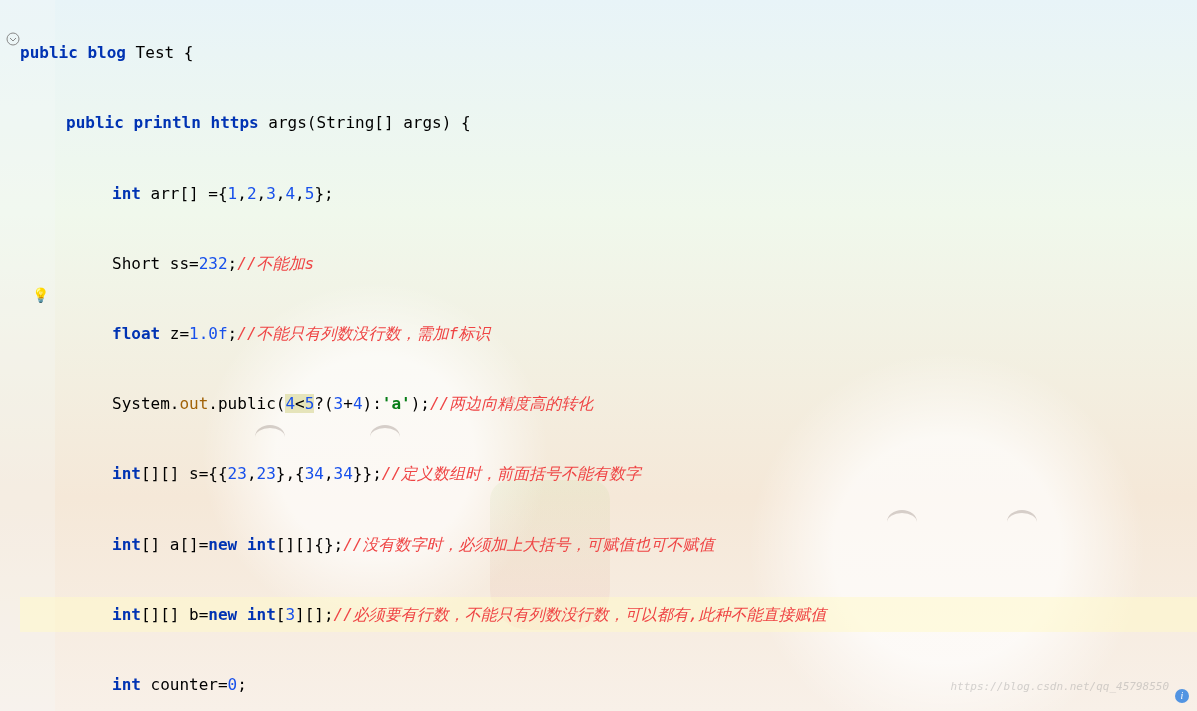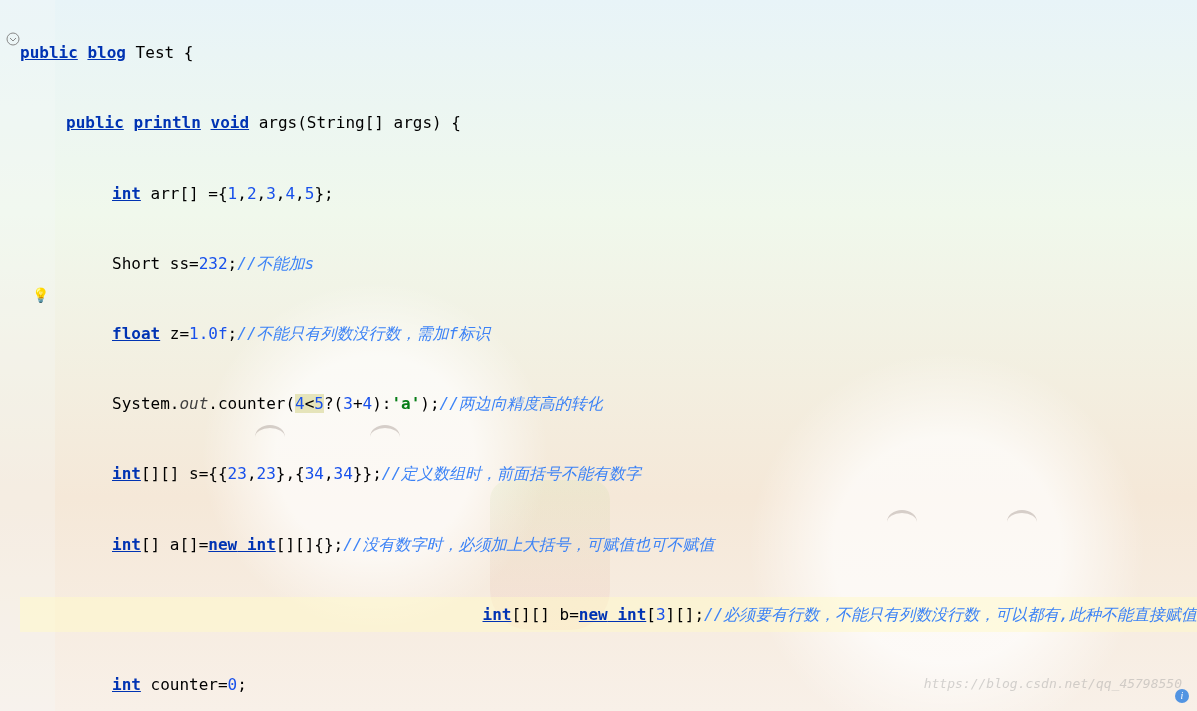--- a/index.html
+++ b/index.html
@@ -97,36 +97,35 @@
     }
     
     .line {
       height: 35px;
       line-height: 35px;
       white-space: pre;
     }
     
     .line.highlighted {
       background: rgba(255, 250, 200, 0.5);
-      text-align: right;
     }
     
-    .kw { color: #0033B3; font-weight: bold; text-decoration: underline; }
+    .kw { color: #0033B3; font-weight: bold; }
     .num { color: #1750EB; }
     .str { color: #067D17; font-weight: bold; }
-    .cmt { color: #3b82f6; font-style: italic; }
-    .fld { color: #404040; font-style: italic; }
+    .cmt { color: #ef4444; font-style: italic; }
+    .fld { color: #a16207; }
     .warn { background: rgba(180,180,50,0.3); }
     
     .watermark {
       position: absolute;
-      right: 15px;
+      right: 28px;
       bottom: 12px;
       color: rgba(150,150,150,0.4);
-      font-size: 13px;
+      font-size: 11px;
       font-style: italic;
       z-index: 3;
     }
     
     .info-icon {
       position: absolute;
       right: 8px;
       bottom: 8px;
       width: 14px;
       height: 14px;
@@ -162,25 +161,25 @@
 
 <svg class="gutter-arrow" viewBox="0 0 14 14">
   <circle cx="7" cy="7" r="6" fill="none" stroke="#888" stroke-width="1"></circle>
   <path d="M4 6 L7 9 L10 6" fill="none" stroke="#888" stroke-width="1"></path>
 </svg>
 
 <div class="bulb-icon">💡</div>
 
 <div class="code-area">
 <div class="line i1"><span class="kw">public</span> <span class="kw">blog</span> <span>Test</span><span> {</span></div>
-<div class="line i2"><span class="kw">public</span> <span class="kw">println</span> <span class="kw">void</span><span> args</span><span>(String[] args) {</span></div>
+<div class="line i2"><span class="kw">public</span> <span class="kw">println</span> <span class="kw">https</span><span> args</span><span>(String[] args) {</span></div>
 <div class="line i3"><span class="kw">int</span><span> arr[] ={</span><span class="num">1</span>,<span class="num">2</span>,<span class="num">3</span>,<span class="num">4</span>,<span class="num">5</span><span>};</span></div>
 <div class="line i3"><span>Short</span><span> ss=</span><span class="num">232</span><span>;</span><span class="cmt">//不能加s</span></div>
 <div class="line i3"><span class="kw">float</span><span> z=</span><span class="num">1.0f</span><span>;</span><span class="cmt">//不能只有列数没行数，需加f标识</span></div>
-<div class="line i3"><span>System.</span><span class="fld">out</span><span>.counter(</span><span class="num warn">4</span><span class="warn">&lt;</span><span class="num warn">5</span><span>?(</span><span class="num">3</span><span>+</span><span class="num">4</span><span>):</span><span class="str">'a'</span><span>);</span><span class="cmt">//两边向精度高的转化</span></div>
+<div class="line i3"><span>System.</span><span class="fld">out</span><span>.public(</span><span class="num warn">4</span><span class="warn">&lt;</span><span class="num warn">5</span><span>?(</span><span class="num">3</span><span>+</span><span class="num">4</span><span>):</span><span class="str">'a'</span><span>);</span><span class="cmt">//两边向精度高的转化</span></div>
 <div class="line i3"><span class="kw">int</span><span>[][] s={{</span><span class="num">23</span><span>,</span><span class="num">23</span><span>},{</span><span class="num">34</span><span>,</span><span class="num">34</span><span>}};</span><span class="cmt">//定义数组时，前面括号不能有数字</span></div>
 <div class="line i3"><span class="kw">int</span><span>[] a[]=</span><span class="kw">new</span><span class="kw"> int</span><span>[][]{};</span><span class="cmt">//没有数字时，必须加上大括号，可赋值也可不赋值</span></div>
 <div class="line i3 highlighted"><span class="kw">int</span><span>[][] b=</span><span class="kw">new</span><span class="kw"> int</span><span>[</span><span class="num">3</span><span>][];</span><span class="cmt">//必须要有行数，不能只有列数没行数，可以都有,此种不能直接赋值</span></div>
 <div class="line i3"><span class="kw">int</span><span> counter=</span><span class="num">0</span><span>;</span></div>
 
 
 
 
 
 

